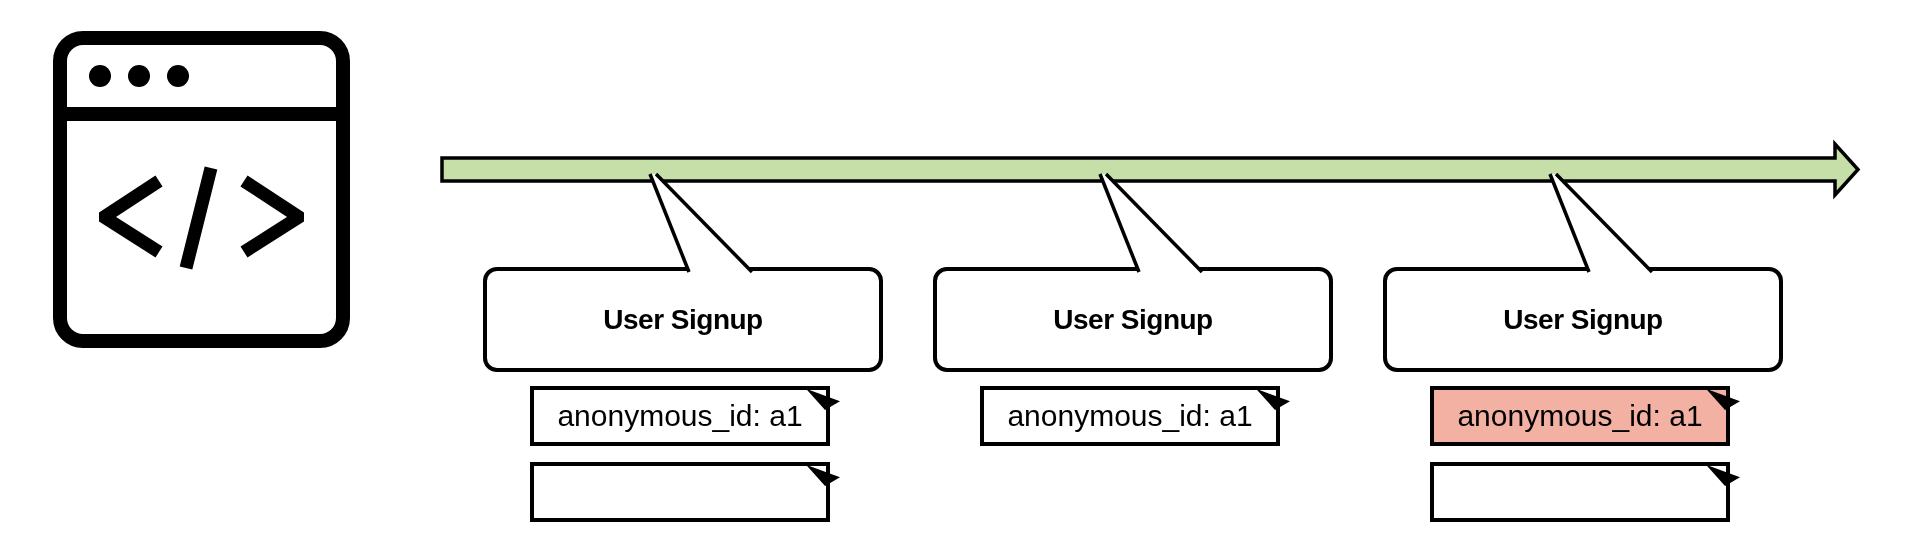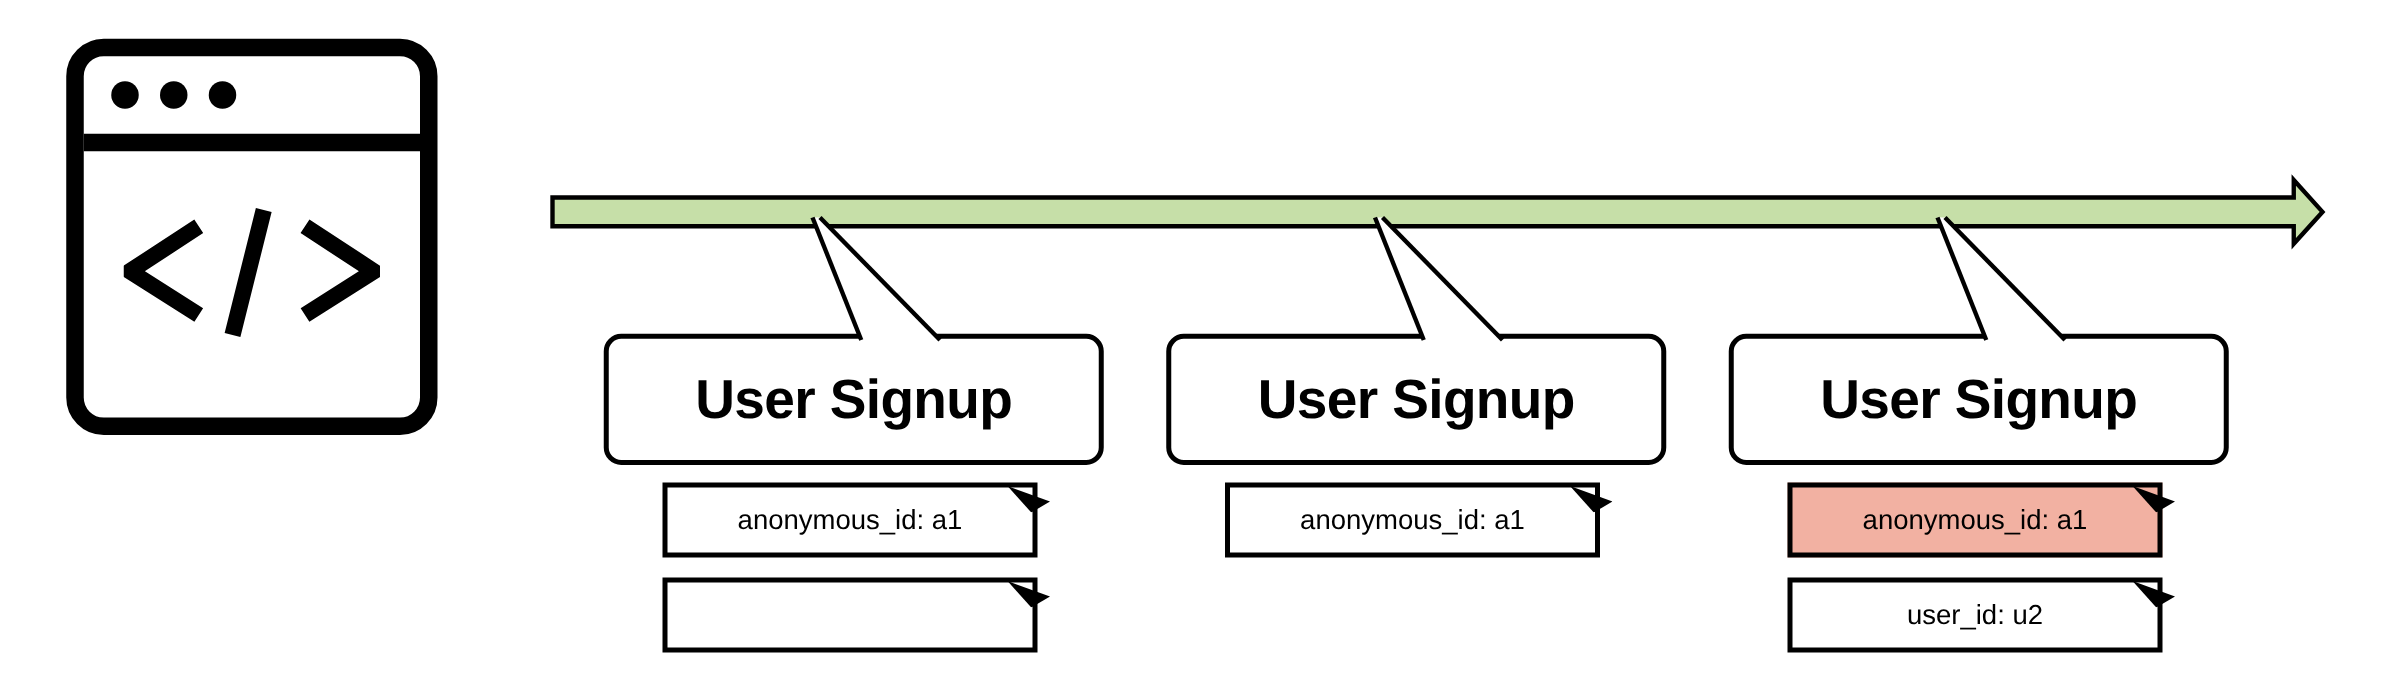--- a/index.html
+++ b/index.html
@@ -44,36 +44,36 @@
     position:absolute;top:267px;
     width:400px;height:105px;
     box-sizing:border-box;
     border:4px solid #000;
     border-radius:14px;
     background:#fff;
     display:flex;align-items:center;justify-content:center;
     z-index:2;
   }
   .callout-title{
-    font-size:44px;font-weight:700;color:#000;
+    font-size:28px;font-weight:700;color:#000;
     letter-spacing:-0.5px;
     white-space:nowrap;
   }
   
   .note{
     position:absolute;
     width:300px;height:60px;
     box-sizing:border-box;
     border:4px solid #000;
     background:#fff;
     display:flex;align-items:center;justify-content:center;
     z-index:2;
   }
   .note-label{
-    font-size:22px;color:#000;white-space:nowrap;
+    font-size:30px;color:#000;white-space:nowrap;
   }
   .note-flap{
     position:absolute;
     top:-3px;right:-14px;
     width:34px;height:23px;
     background:#000;
     clip-path:polygon(0 8%, 100% 62%, 56% 100%);
   }
 </style>
 </head>
@@ -131,21 +131,20 @@
     <div class="callout" style="left: 1383px; background: rgb(255, 255, 255);">
       <span class="callout-title">User Signup</span>
     </div>
 
   <div class="note" style="left: 1430px; top: 386px; background: rgb(242, 177, 162);">
     <span class="note-label">anonymous_id: a1</span>
     <span class="note-flap"></span>
   </div>
 
   <div class="note" style="left: 1430px; top: 462px; background: rgb(255, 255, 255);">
-    <span class="note-label">user_id: u2</span>
     <span class="note-flap"></span>
   </div>
 </div>
 </div>
 
   <svg class="layer layer-tails" id="tails-layer" viewBox="0 0 1925 553">
       <polygon points="650,174 656,174 752,272 689,272" fill="#ffffff"></polygon>
       <line x1="650" y1="174" x2="689" y2="272" stroke="#000000" stroke-width="3.5"></line>
       <line x1="656" y1="174" x2="752" y2="272" stroke="#000000" stroke-width="3.5"></line>
       <polygon points="1100,174 1106,174 1202,272 1139,272" fill="#ffffff"></polygon>

